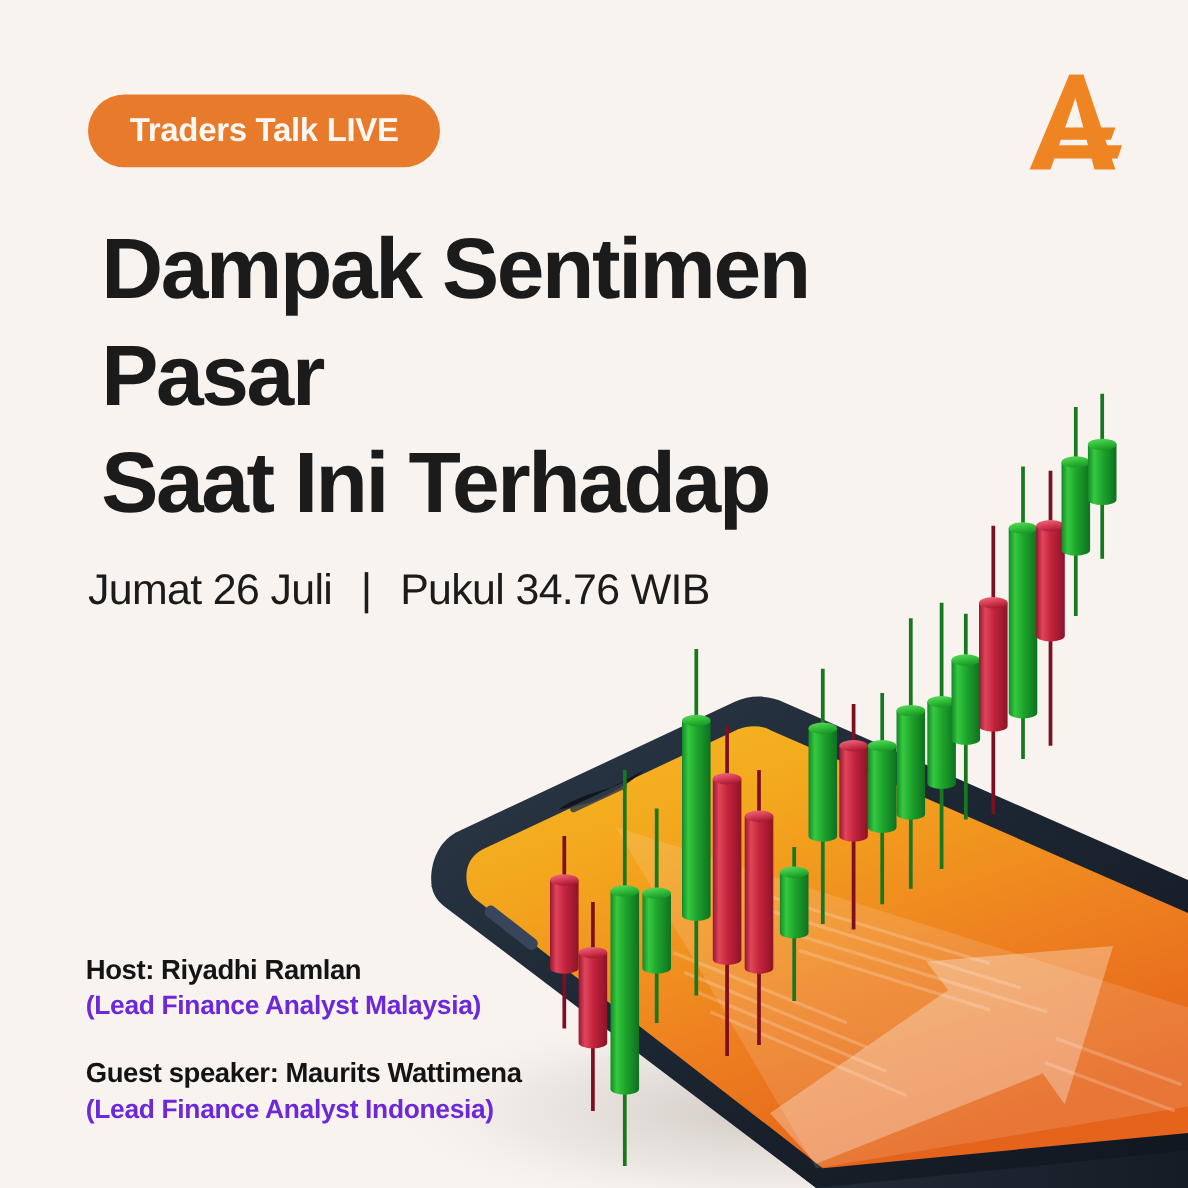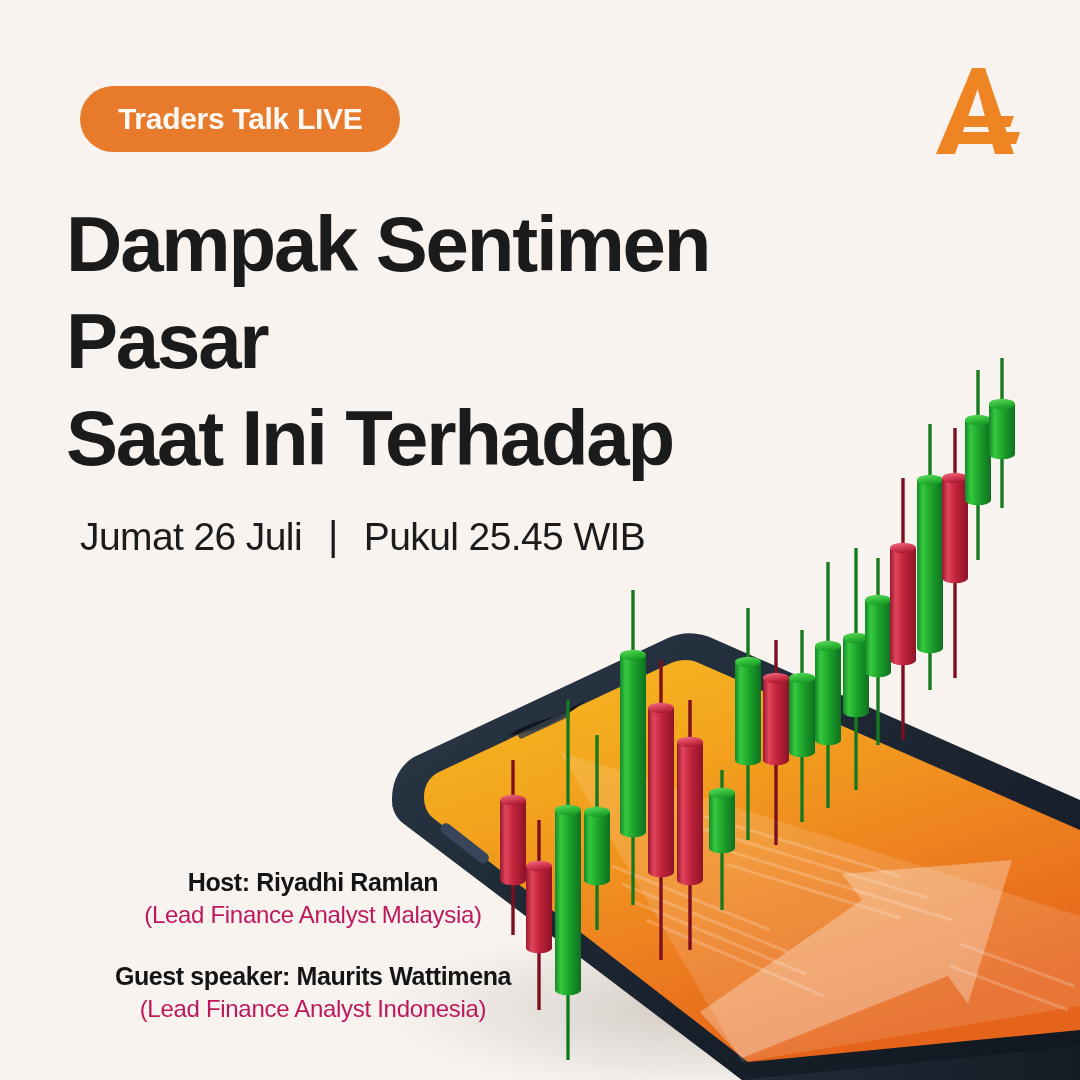--- a/index.html
+++ b/index.html
@@ -40,21 +40,21 @@
     color: #fdf8f4;
     font-size: 30px;
     font-weight: bold;
     letter-spacing: -0.3px;
     white-space: nowrap;
   }
 
   
   #headline {
     position: absolute;
-    left: 66px;
+    left: 92px;
     top: 196px;
     width: 740px;
   }
   .hl-line {
     color: #1b1b1b;
     font-size: 78px;
     line-height: 97px;
     font-weight: bold;
     letter-spacing: -2.2px;
     white-space: nowrap;
@@ -79,36 +79,37 @@
     font-weight: 300;
   }
 
   
   #credits {
     position: absolute;
     left: 78px;
     top: 866px;
     width: 470px;
   }
-  .credit-block { margin-bottom: 28px; text-align: center; }
+  .credit-block { margin-bottom: 28px; }
   .credit-block:last-child { margin-bottom: 0; }
   .credit-name {
     color: #141414;
     font-size: 25px;
     font-weight: bold;
     letter-spacing: -0.4px;
     line-height: 32px;
     white-space: nowrap;
   }
   .credit-role {
-    color: #be185d;
+    color: #6d28d9;
     font-size: 24px;
     letter-spacing: -0.3px;
     line-height: 34px;
     white-space: nowrap;
+    font-weight: bold;
   }
 
   
   #logo {
     position: absolute;
     right: 48px;
     top: 58px;
     width: 104px;
     height: 110px;
   }
@@ -368,21 +369,21 @@
 
   <div id="headline">
     <div class="hl-line">Dampak Sentimen</div>
     <div class="hl-line">Pasar</div>
     <div class="hl-line">Saat Ini Terhadap</div>
   </div>
 
   <div id="datetime">
     <span>Jumat 26 Juli</span>
     <span id="dt-sep">|</span>
-    <span>Pukul 25.45 WIB</span>
+    <span>Pukul 34.76 WIB</span>
   </div>
 
   <div id="credits">
     <div class="credit-block">
       <div class="credit-name">Host: Riyadhi Ramlan</div>
       <div class="credit-role">(Lead Finance Analyst Malaysia)</div>
     </div>
     <div class="credit-block">
       <div class="credit-name">Guest speaker: Maurits Wattimena</div>
       <div class="credit-role">(Lead Finance Analyst Indonesia)</div>

